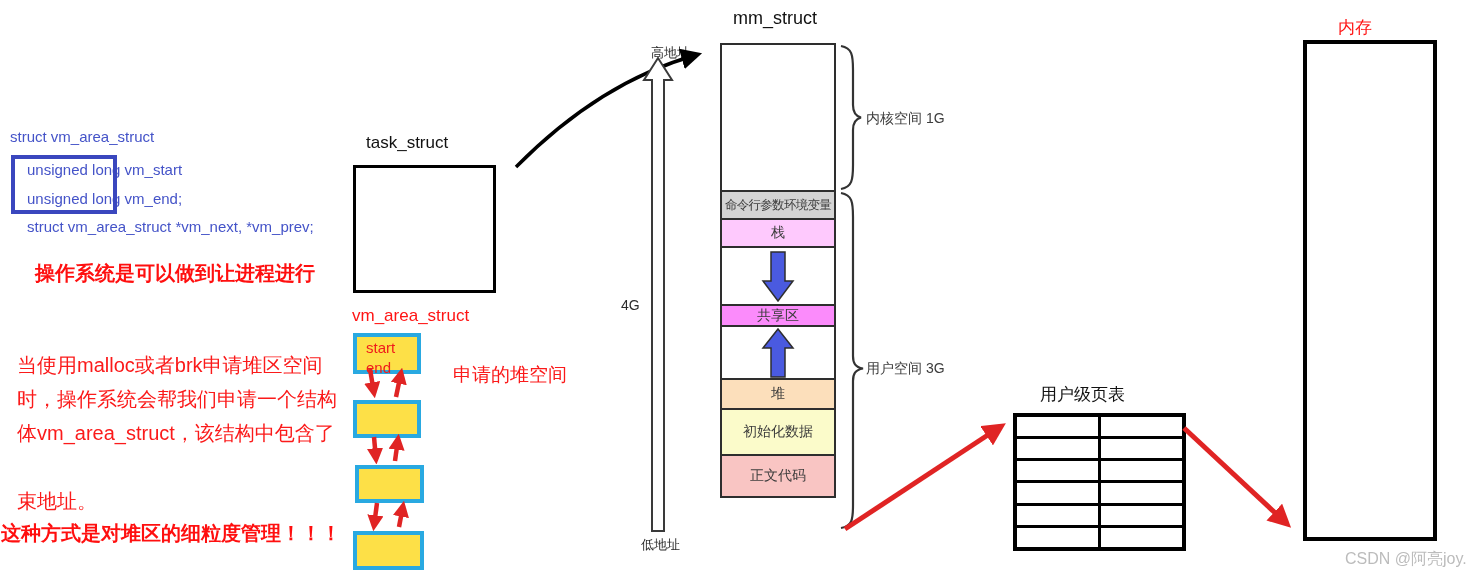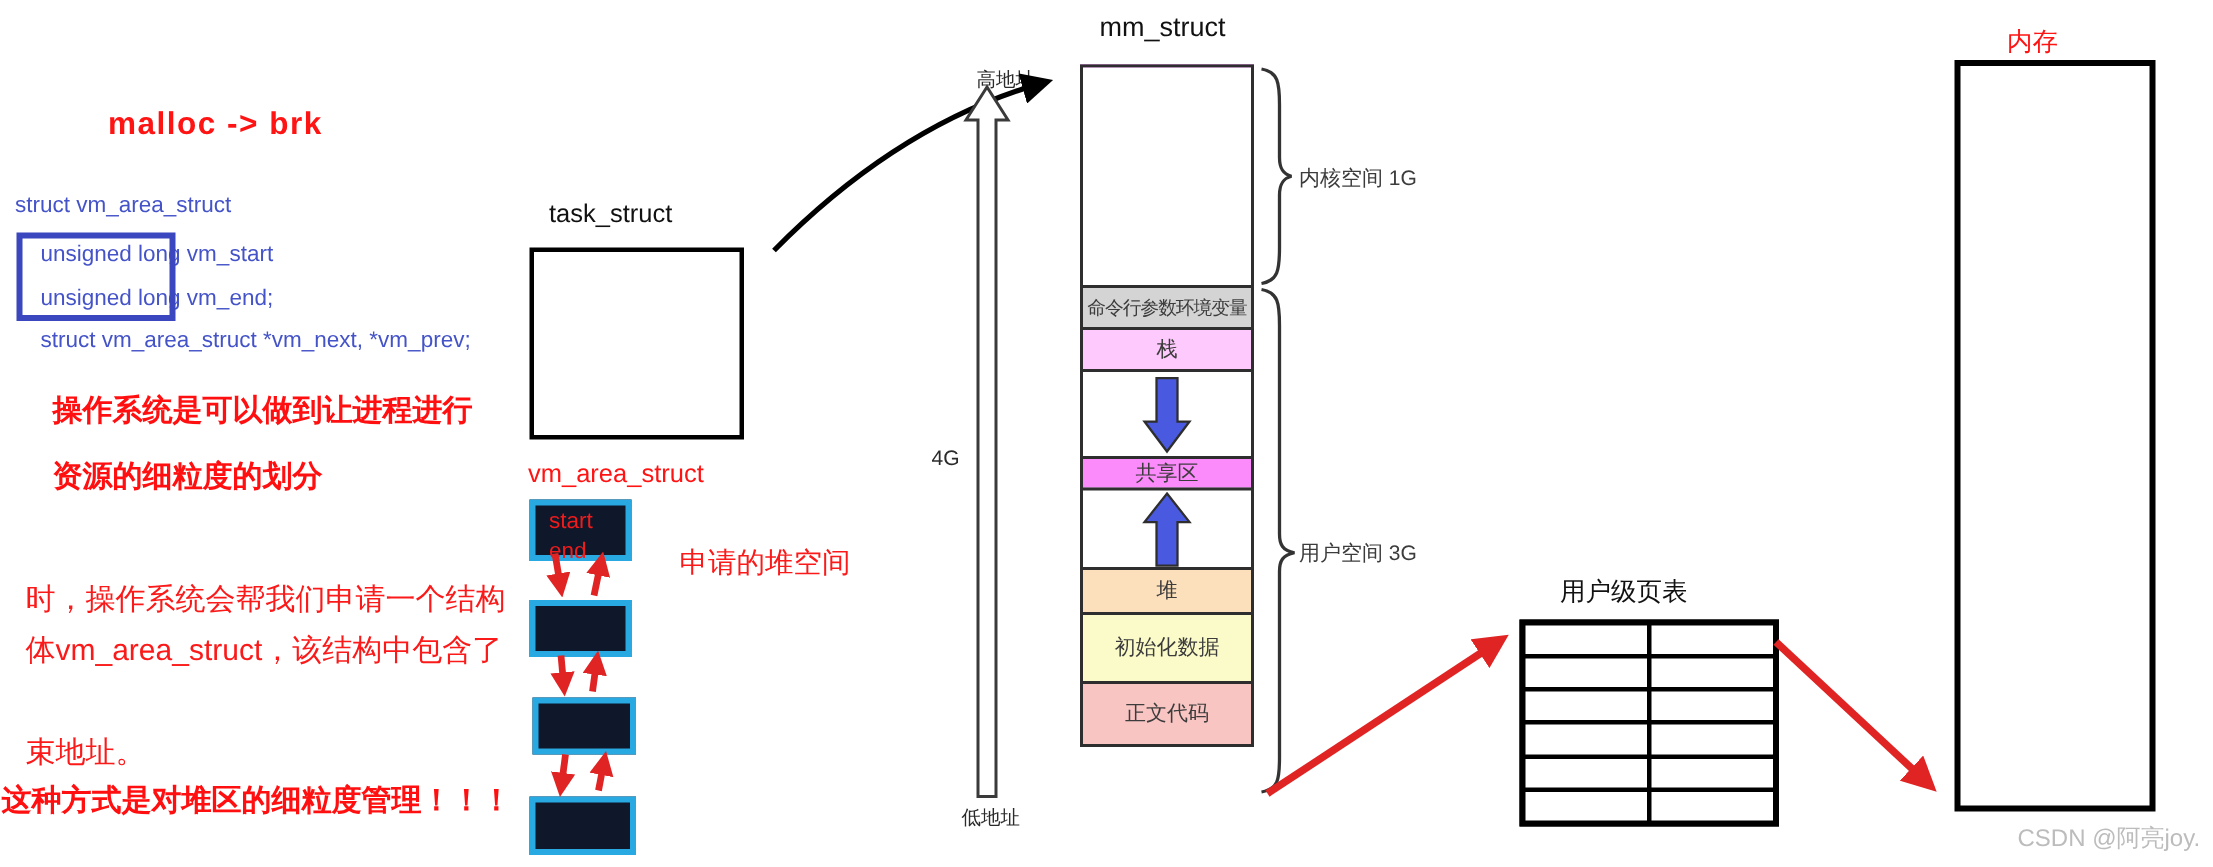--- a/index.html
+++ b/index.html
@@ -11,21 +11,21 @@
   
   .red-title{color:#ff1414;font-size:21px;font-weight:bold;letter-spacing:1px;}
   .code-line{color:#4453c8;font-size:15px;white-space:nowrap;}
   .code-rect{border:4px solid #3a47be;background:transparent;}
   .red-bold{color:#ff0f0f;font-size:20px;font-weight:bold;white-space:nowrap;}
   .red-body{color:#fb1a1a;font-size:20px;white-space:nowrap;}
   
   .black-box{border:3px solid #000;background:#fff;}
   .struct-label{color:#111;font-size:17px;white-space:nowrap;}
   .red-label{color:#ff1414;font-size:17px;white-space:nowrap;}
-  .cyan-box{border:4px solid #29a9e1;background:#0f172a;}
+  .cyan-box{border:4px solid #29a9e1;background:#fde047;}
   .cyan-field{color:#f01b1b;font-size:15px;line-height:19px;padding:1px 0 0 9px;}
   
   .mm-box{left:720px;top:43px;width:112px;border:2px solid #2e2e2e;background:#a21caf;}
   .seg{border-top:2px solid #2e2e2e;display:flex;align-items:center;justify-content:center;
        color:#3c3c3c;font-size:14px;white-space:nowrap;overflow:visible;}
   .seg:first-child{border-top:none;}
   .seg-cmdline{font-size:12.5px;letter-spacing:-0.7px;}
   .axis-label{color:#2b2b2b;font-size:13px;white-space:nowrap;}
   .brace-label{color:#3c3c3c;font-size:14px;white-space:nowrap;}
   
@@ -35,31 +35,30 @@
   
   .mem-box{left:1303px;top:40px;width:126px;height:493px;border:4px solid #000;background:#fff;}
   .watermark{color:#bcbcbc;font-size:16px;white-space:nowrap;}
   svg{position:absolute;left:0;top:0;pointer-events:none;}
 </style>
 </head>
 <body>
 
 <div id="canvas">
 
-  <div class="abs red-title" style="left:72px;top:71px;">malloc -&gt; brk</div>
 
   <div class="abs code-line" style="left:10px;top:128px;">struct vm_area_struct</div>
   <div class="abs code-line" style="left:27px;top:161px;">unsigned long vm_start</div>
   <div class="abs code-line" style="left:27px;top:190px;">unsigned long vm_end;</div>
   <div class="abs code-line" style="left:27px;top:218px;">struct vm_area_struct *vm_next, *vm_prev;</div>
   <div class="abs code-rect" style="left:11px;top:155px;width:98px;height:51px;"></div>
 
   <div class="abs red-bold" style="left:35px;top:260px;">操作系统是可以做到让进程进行</div>
-  <div class="abs red-bold" style="left:35px;top:304px;">资源的细粒度的划分</div>
 
+  <div class="abs red-body" style="left:17px;top:352px;">当使用malloc或者brk申请堆区空间</div>
   <div class="abs red-body" style="left:17px;top:386px;">时，操作系统会帮我们申请一个结构</div>
   <div class="abs red-body" style="left:17px;top:420px;">体vm_area_struct，该结构中包含了</div>
   <div class="abs red-body" style="left:17px;top:488px;">束地址。</div>
   <div class="abs red-bold" style="left:1px;top:520px;">这种方式是对堆区的细粒度管理！！！</div>
 
   <div class="abs struct-label" style="left:366px;top:133px;">task_struct</div>
   <div class="abs black-box" style="left:353px;top:165px;width:137px;height:122px;"></div>
 
   <div class="abs red-label" style="left:352px;top:306px;">vm_area_struct</div>
   <div class="abs cyan-box" style="left:353px;top:333px;width:60px;height:33px;">

